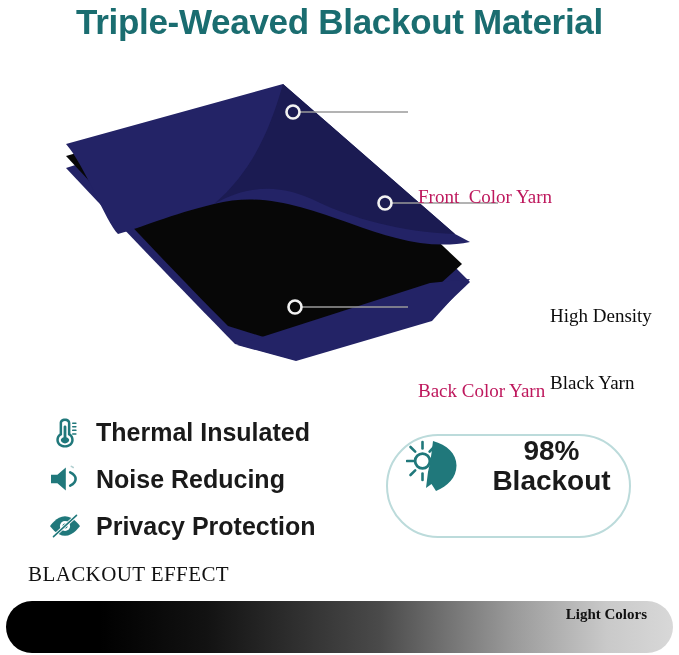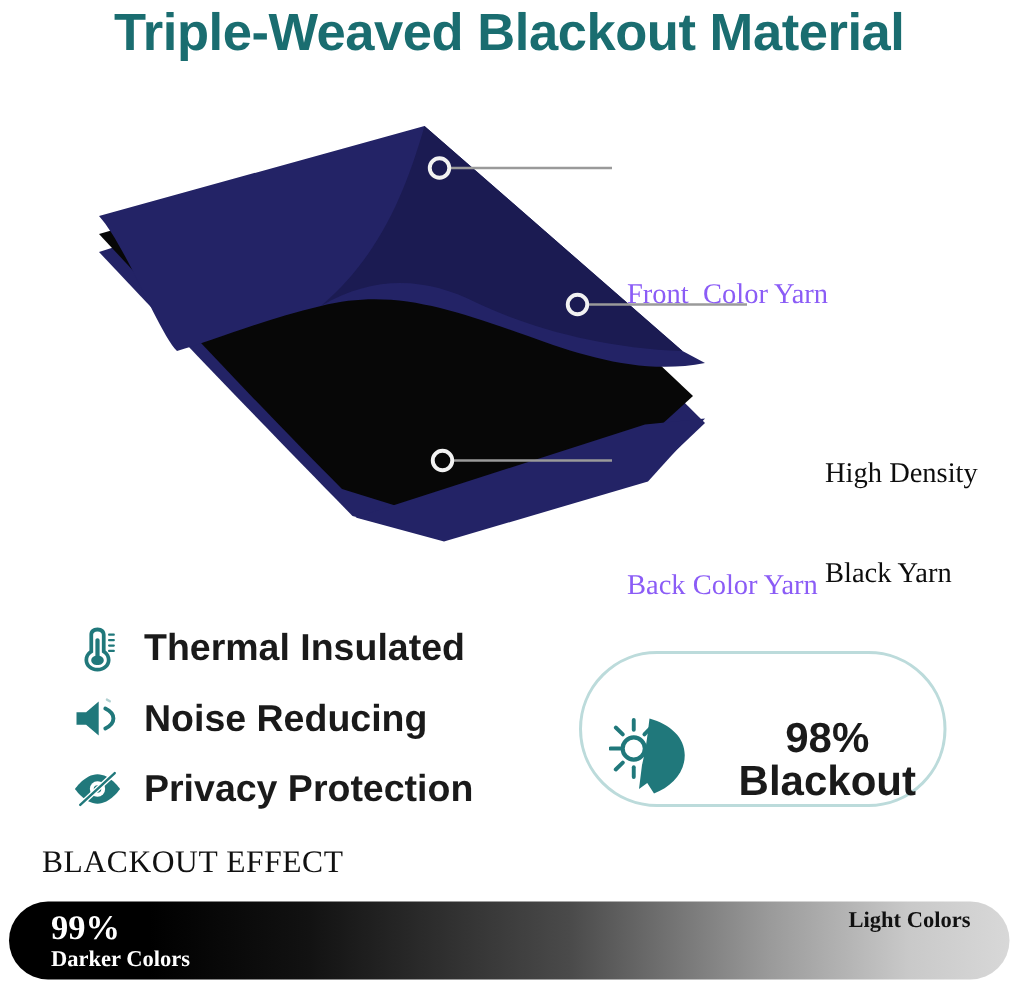--- a/index.html
+++ b/index.html
@@ -41,21 +41,21 @@
   }
   .diagram svg { display: block; }
 
   .leader-label {
     position: absolute;
     font-family: "Liberation Serif", serif;
     font-size: 19px;
     line-height: 1.18;
     white-space: pre;
   }
-  .leader-label.navy { color: #8b5cf6; }
+  .leader-label.navy { color: #be185d; }
   .leader-label.black { color: #0d0d0d; }
 
   #label-front { left: 418px; top: 104px; }
   #label-mid   { left: 505px; top: 178px; margin-left: 45px; }
   #label-back  { left: 418px; top: 298px; }
 
   
   .features {
     position: absolute;
     left: 44px;
@@ -89,21 +89,21 @@
   .badge {
     position: absolute;
     left: 386px;
     top: 434px;
     width: 245px;
     height: 104px;
     border: 2px solid #bcdbdb;
     border-radius: 52px;
     background: #ffffff;
     display: flex;
-    align-items: flex-end;
+    align-items: flex-start;
     box-sizing: border-box;
   }
   .badge-icon {
     width: 86px;
     flex: 0 0 86px;
     display: flex;
     align-items: center;
     justify-content: center;
     margin-left: 8px;
   }
@@ -289,20 +289,16 @@
   </span>
   <span class="badge-text">
     <span class="badge-pct">98%</span>
     <span class="badge-word">Blackout</span>
   </span>
 </div>
 
 <div class="effect-heading">BLACKOUT EFFECT</div>
 
 <div class="gradient-bar">
-  <span class="bar-left">
-    <span class="bar-pct">99%</span>
-    <span class="bar-desc">Darker Colors</span>
-  </span>
   <span class="bar-right">
     <span class="bar-desc">Light Colors</span>
   </span>
 </div>
 
 </body></html>

